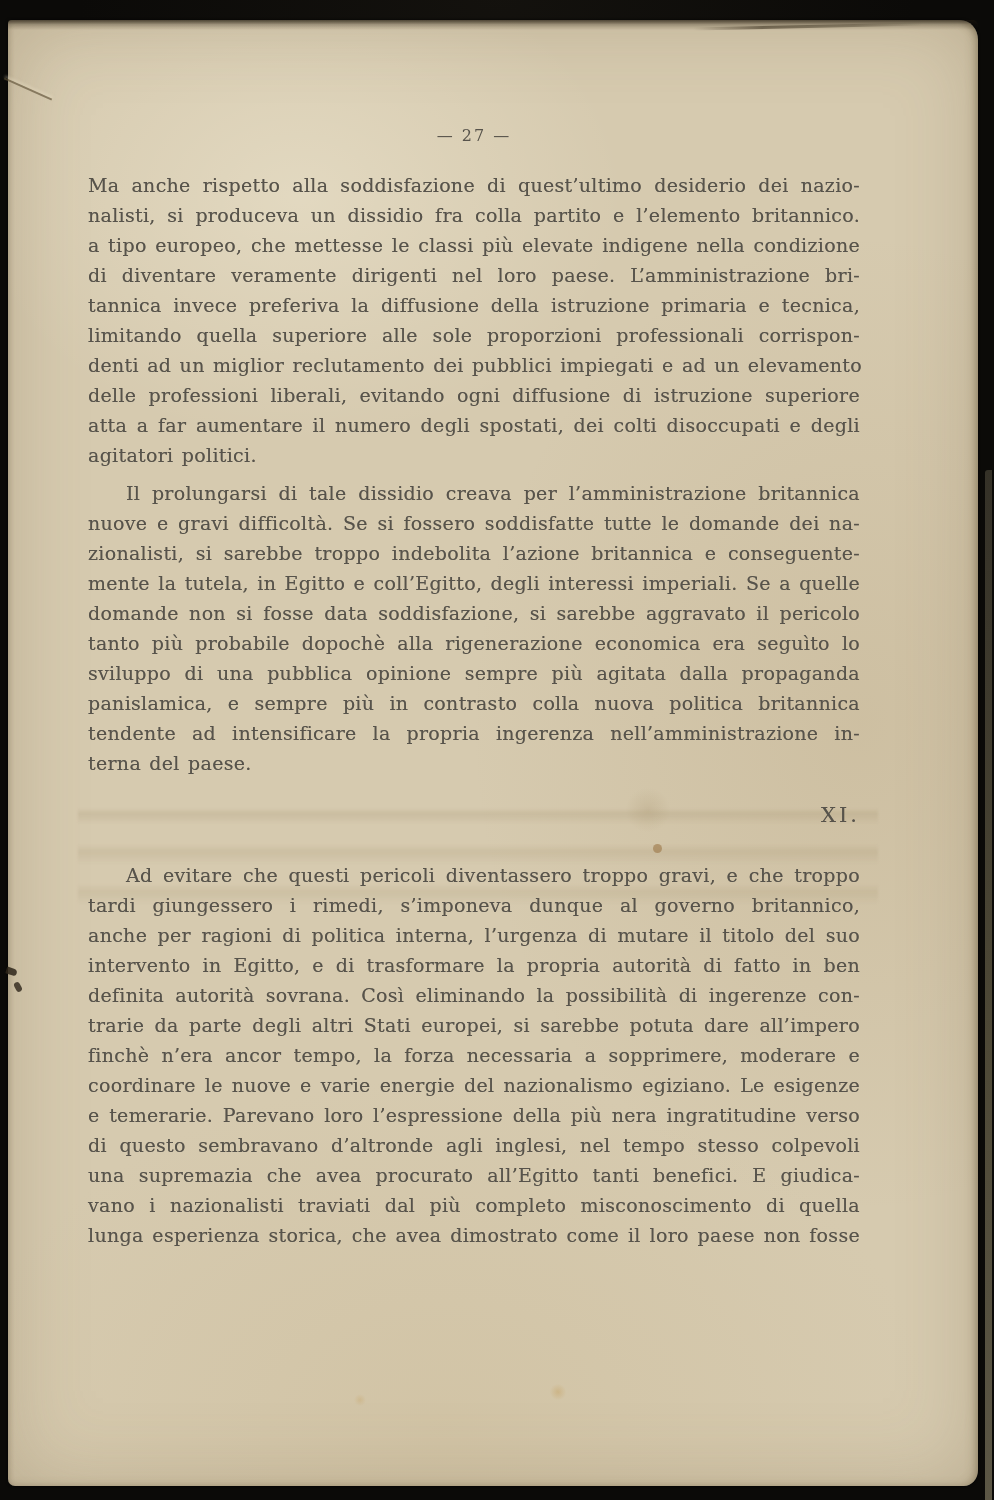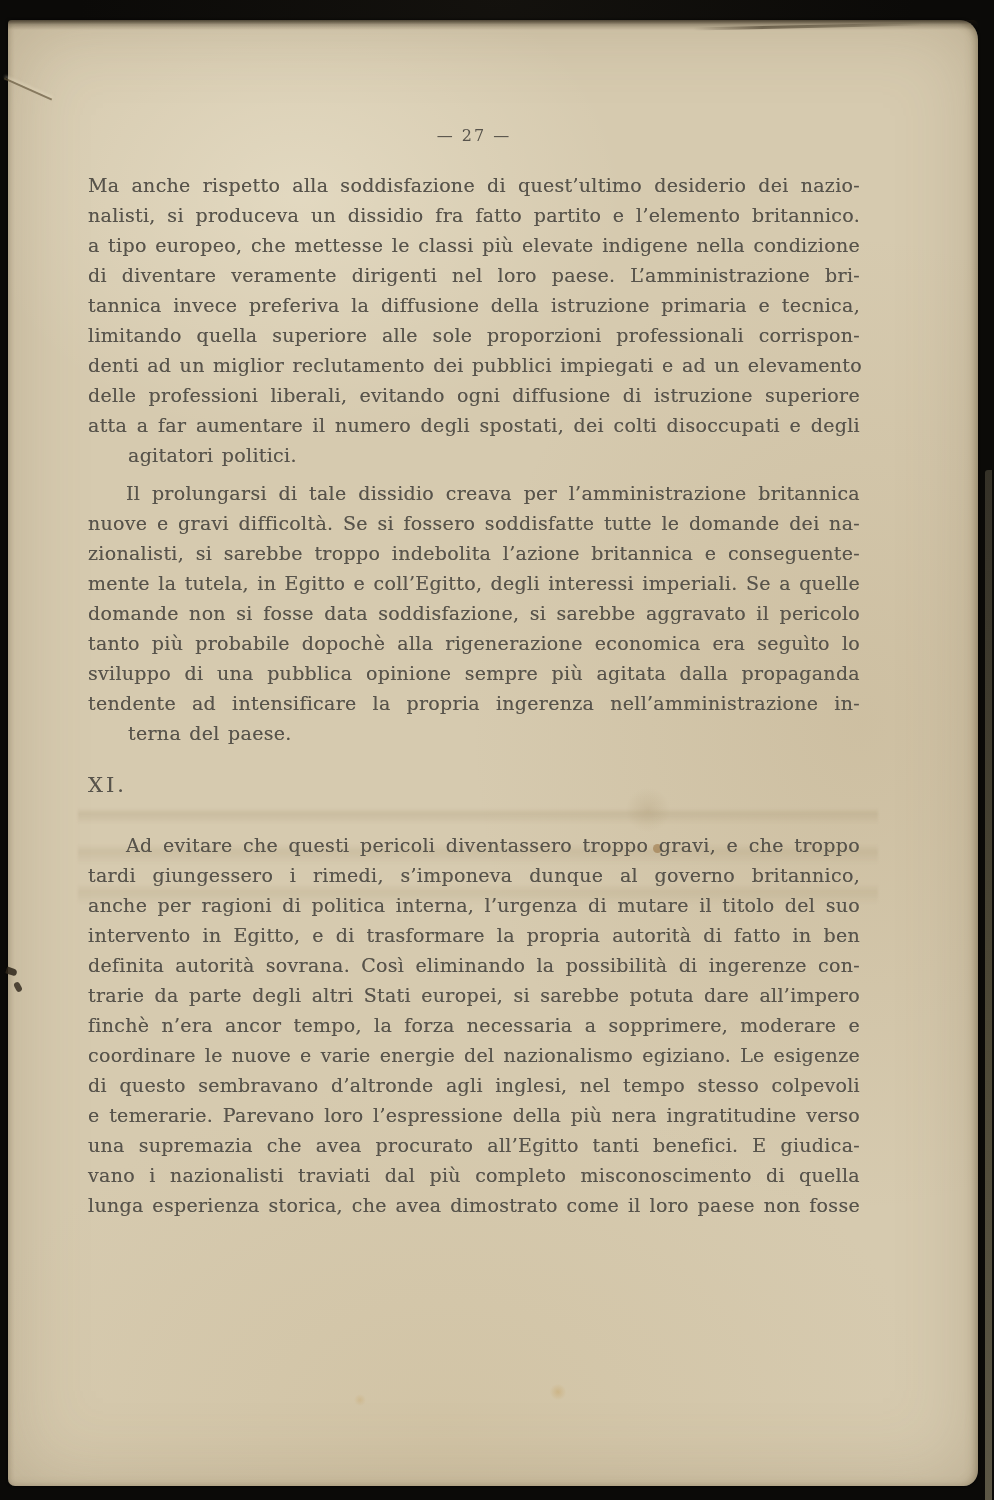--- a/index.html
+++ b/index.html
@@ -154,27 +154,27 @@
   .para { margin: 0; }
   .para + .para { margin-top: 8px; }
   .line {
     height: 30px;
     line-height: 30px;
     text-align: justify;
     text-align-last: justify;
     white-space: nowrap;
     overflow: visible;
   }
-  .para[data-last-left="true"] .line:last-child { text-align-last: left; margin-left: 40px; }
+  .para[data-last-left="true"] .line:last-child { text-align-last: left; }
   .para.indent .line:first-child { text-indent: 38px; }
   .section-heading {
     margin-top: 22px;
     height: 30px;
     line-height: 30px;
-    text-align: left;
+    text-align: right;
     font-size: 21px;
     font-weight: normal;
     letter-spacing: 3px;
     color: var(--ink);
   }
   .section-heading + .para { margin-top: 30px; }
 </style>
 </head>
 <body>
 
@@ -191,56 +191,57 @@
     <div class="margin-mark-2"></div>
     <div class="showthrough"></div>
     <div class="stain-dot"></div>
 
     <div class="page-number">— 27 —</div>
 
     <div class="textblock">
 
       <div class="para" data-last-left="true">
           <div class="line">Ma anche rispetto alla soddisfazione di quest’ultimo desiderio dei nazio-</div>
-          <div class="line">nalisti, si produceva un dissidio fra fatto partito e l’elemento britannico.</div>
+          <div class="line">nalisti, si produceva un dissidio fra colla partito e l’elemento britannico.</div>
           <div class="line">a tipo europeo, che mettesse le classi più elevate indigene nella condizione</div>
           <div class="line">di diventare veramente dirigenti nel loro paese. L’amministrazione bri-</div>
           <div class="line">tannica invece preferiva la diffusione della istruzione primaria e tecnica,</div>
           <div class="line">limitando quella superiore alle sole proporzioni professionali corrispon-</div>
           <div class="line">denti ad un miglior reclutamento dei pubblici impiegati e ad un elevamento</div>
           <div class="line">delle professioni liberali, evitando ogni diffusione di istruzione superiore</div>
           <div class="line">atta a far aumentare il numero degli spostati, dei colti disoccupati e degli</div>
           <div class="line">agitatori politici.</div>
         </div>
 
       <div class="para indent" data-last-left="true">
           <div class="line">Il prolungarsi di tale dissidio creava per l’amministrazione britannica</div>
           <div class="line">nuove e gravi difficoltà. Se si fossero soddisfatte tutte le domande dei na-</div>
           <div class="line">zionalisti, si sarebbe troppo indebolita l’azione britannica e conseguente-</div>
           <div class="line">mente la tutela, in Egitto e coll’Egitto, degli interessi imperiali. Se a quelle</div>
           <div class="line">domande non si fosse data soddisfazione, si sarebbe aggravato il pericolo</div>
           <div class="line">tanto più probabile dopochè alla rigenerazione economica era seguìto lo</div>
           <div class="line">sviluppo di una pubblica opinione sempre più agitata dalla propaganda</div>
+          <div class="line">panislamica, e sempre più in contrasto colla nuova politica britannica</div>
           <div class="line">tendente ad intensificare la propria ingerenza nell’amministrazione in-</div>
           <div class="line">terna del paese.</div>
         </div>
 
       <h2 class="section-heading">XI.</h2>
 
       <div class="para indent" data-last-left="false">
           <div class="line">Ad evitare che questi pericoli diventassero troppo gravi, e che troppo</div>
           <div class="line">tardi giungessero i rimedi, s’imponeva dunque al governo britannico,</div>
           <div class="line">anche per ragioni di politica interna, l’urgenza di mutare il titolo del suo</div>
           <div class="line">intervento in Egitto, e di trasformare la propria autorità di fatto in ben</div>
           <div class="line">definita autorità sovrana. Così eliminando la possibilità di ingerenze con-</div>
           <div class="line">trarie da parte degli altri Stati europei, si sarebbe potuta dare all’impero</div>
           <div class="line">finchè n’era ancor tempo, la forza necessaria a sopprimere, moderare e</div>
           <div class="line">coordinare le nuove e varie energie del nazionalismo egiziano. Le esigenze</div>
+          <div class="line">e temerarie. Parevano loro l’espressione della più nera ingratitudine verso</div>
           <div class="line">di questo sembravano d’altronde agli inglesi, nel tempo stesso colpevoli</div>
-          <div class="line">e temerarie. Parevano loro l’espressione della più nera ingratitudine verso</div>
           <div class="line">una supremazia che avea procurato all’Egitto tanti benefici. E giudica-</div>
           <div class="line">vano i nazionalisti traviati dal più completo misconoscimento di quella</div>
           <div class="line">lunga esperienza storica, che avea dimostrato come il loro paese non fosse</div>
         </div>
 
     </div>
   </div>
 </div>
 
 </body></html>

